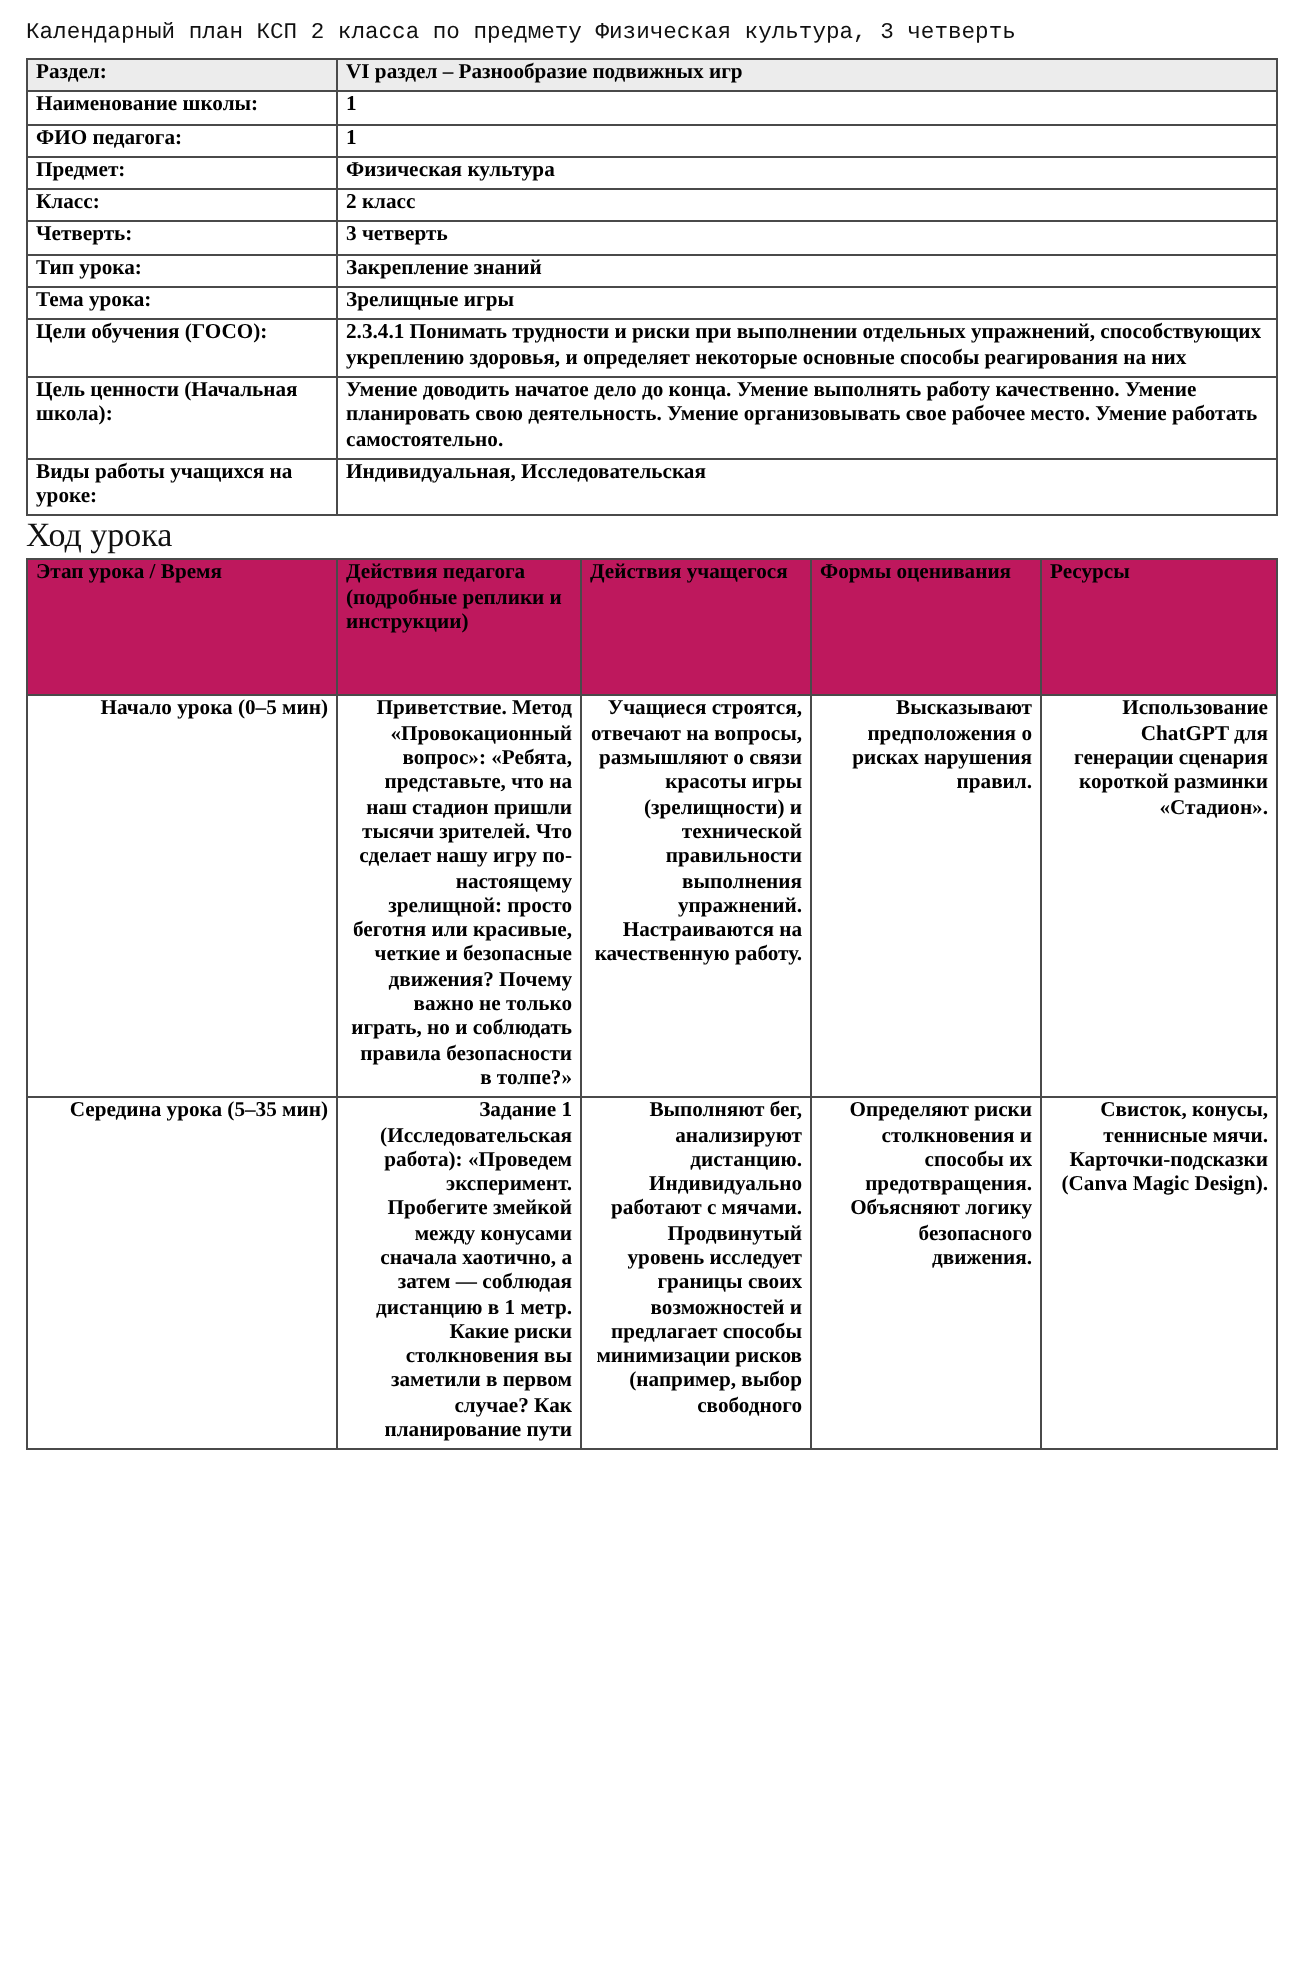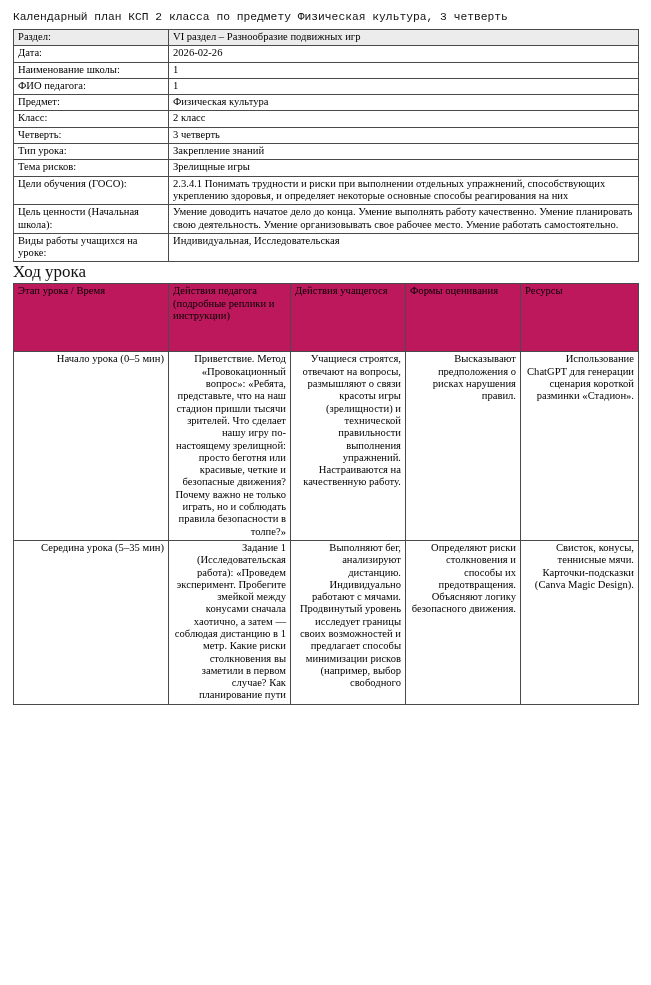--- a/index.html
+++ b/index.html
@@ -41,21 +41,21 @@
     table-layout: fixed;
     font-size: 10.6px;
     line-height: 12.3px;
   }
   table.doc-table td,
   table.doc-table th {
     border: 1px solid #4a4a4a;
     padding: 1px 4px 2px 4px;
     vertical-align: top;
     text-align: left;
-    font-weight: normal;
+    font-weight: bold;
     word-wrap: break-word;
     overflow-wrap: break-word;
     hyphens: none;
   }
   
   .info-table col.c-label { width: 155px; }
   .info-table col.c-value { width: 470px; }
   .info-table tr.shaded td { background: #ececec; }
   .info-table td.label { }
   .info-table td.value { }
@@ -87,24 +87,20 @@
     <colgroup>
       <col class="c-label">
       <col class="c-value">
     </colgroup>
     <tbody id="info-body">
         <tr class="shaded">
           <td class="label">Раздел:</td>
           <td class="value">VI раздел – Разнообразие подвижных игр</td>
         </tr>
         <tr>
-          <td class="label">Дата:</td>
-          <td class="value">2026-02-26</td>
-        </tr>
-        <tr>
           <td class="label">Наименование школы:</td>
           <td class="value">1</td>
         </tr>
         <tr>
           <td class="label">ФИО педагога:</td>
           <td class="value">1</td>
         </tr>
         <tr>
           <td class="label">Предмет:</td>
           <td class="value">Физическая культура</td>
@@ -115,21 +111,21 @@
         </tr>
         <tr>
           <td class="label">Четверть:</td>
           <td class="value">3 четверть</td>
         </tr>
         <tr>
           <td class="label">Тип урока:</td>
           <td class="value">Закрепление знаний</td>
         </tr>
         <tr>
-          <td class="label">Тема рисков:</td>
+          <td class="label">Тема урока:</td>
           <td class="value">Зрелищные игры</td>
         </tr>
         <tr>
           <td class="label">Цели обучения (ГОСО):</td>
           <td class="value">2.3.4.1 Понимать трудности и риски при выполнении отдельных упражнений, способствующих укреплению здоровья, и определяет некоторые основные способы реагирования на них</td>
         </tr>
         <tr>
           <td class="label">Цель ценности (Начальная школа):</td>
           <td class="value">Умение доводить начатое дело до конца. Умение выполнять работу качественно. Умение планировать свою деятельность. Умение организовывать свое рабочее место. Умение работать самостоятельно.</td>
         </tr>

